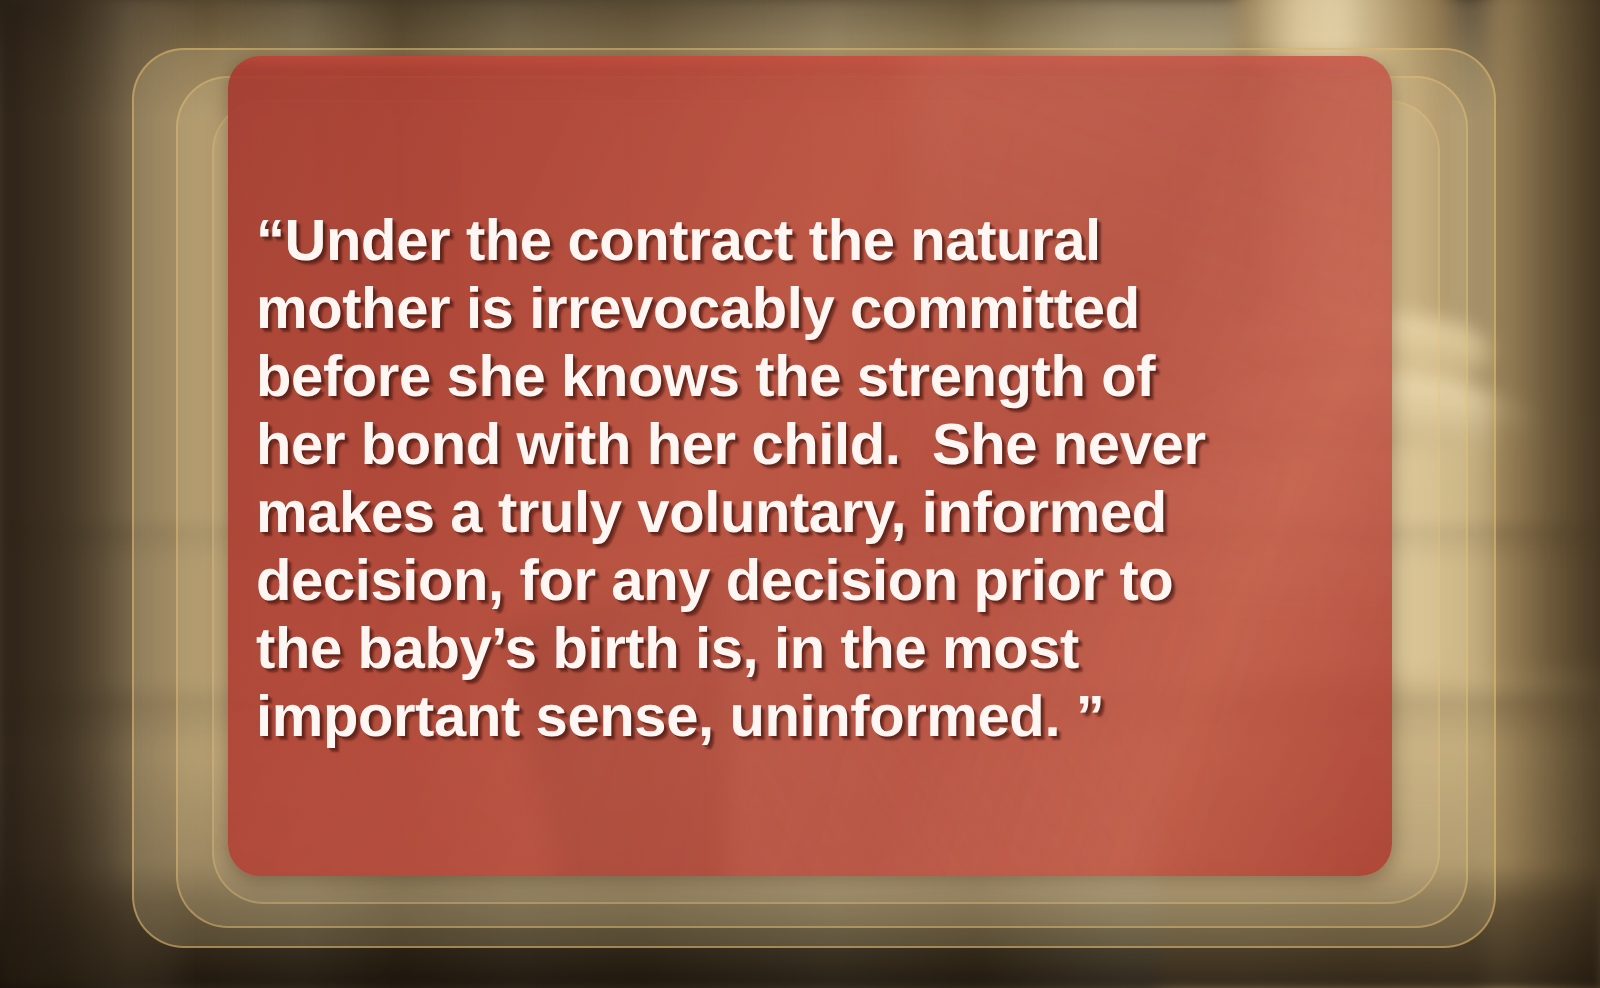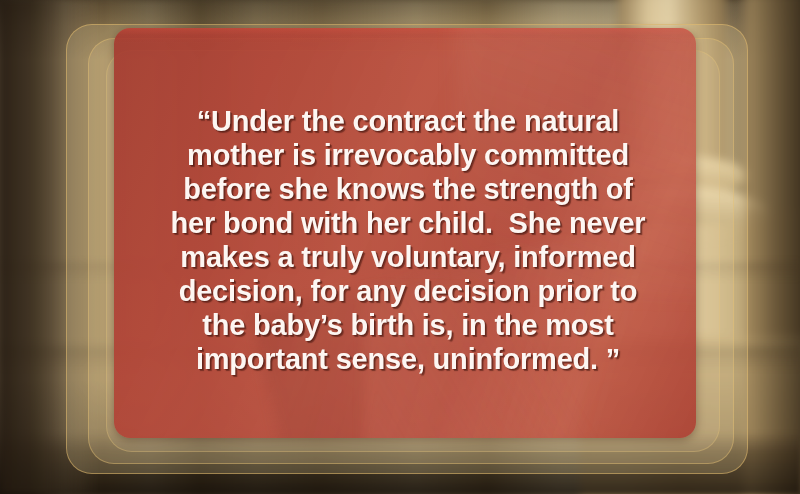--- a/index.html
+++ b/index.html
@@ -277,21 +277,20 @@
     z-index: 5;
     color: #fdf6f2;
     font-size: 29px;
     font-weight: bold;
     line-height: 34px;
     letter-spacing: -0.2px;
     text-shadow:
       2px 2px 1px rgba(70,22,14,0.55),
       1px 1px 0 rgba(70,22,14,0.40);
     white-space: pre-wrap;
-    text-align: center;
   }
 </style>
 </head>
 <body>
 
 <div id="stage">
 
   <div class="bg-base"></div>
   <div class="flutes"></div>
 

